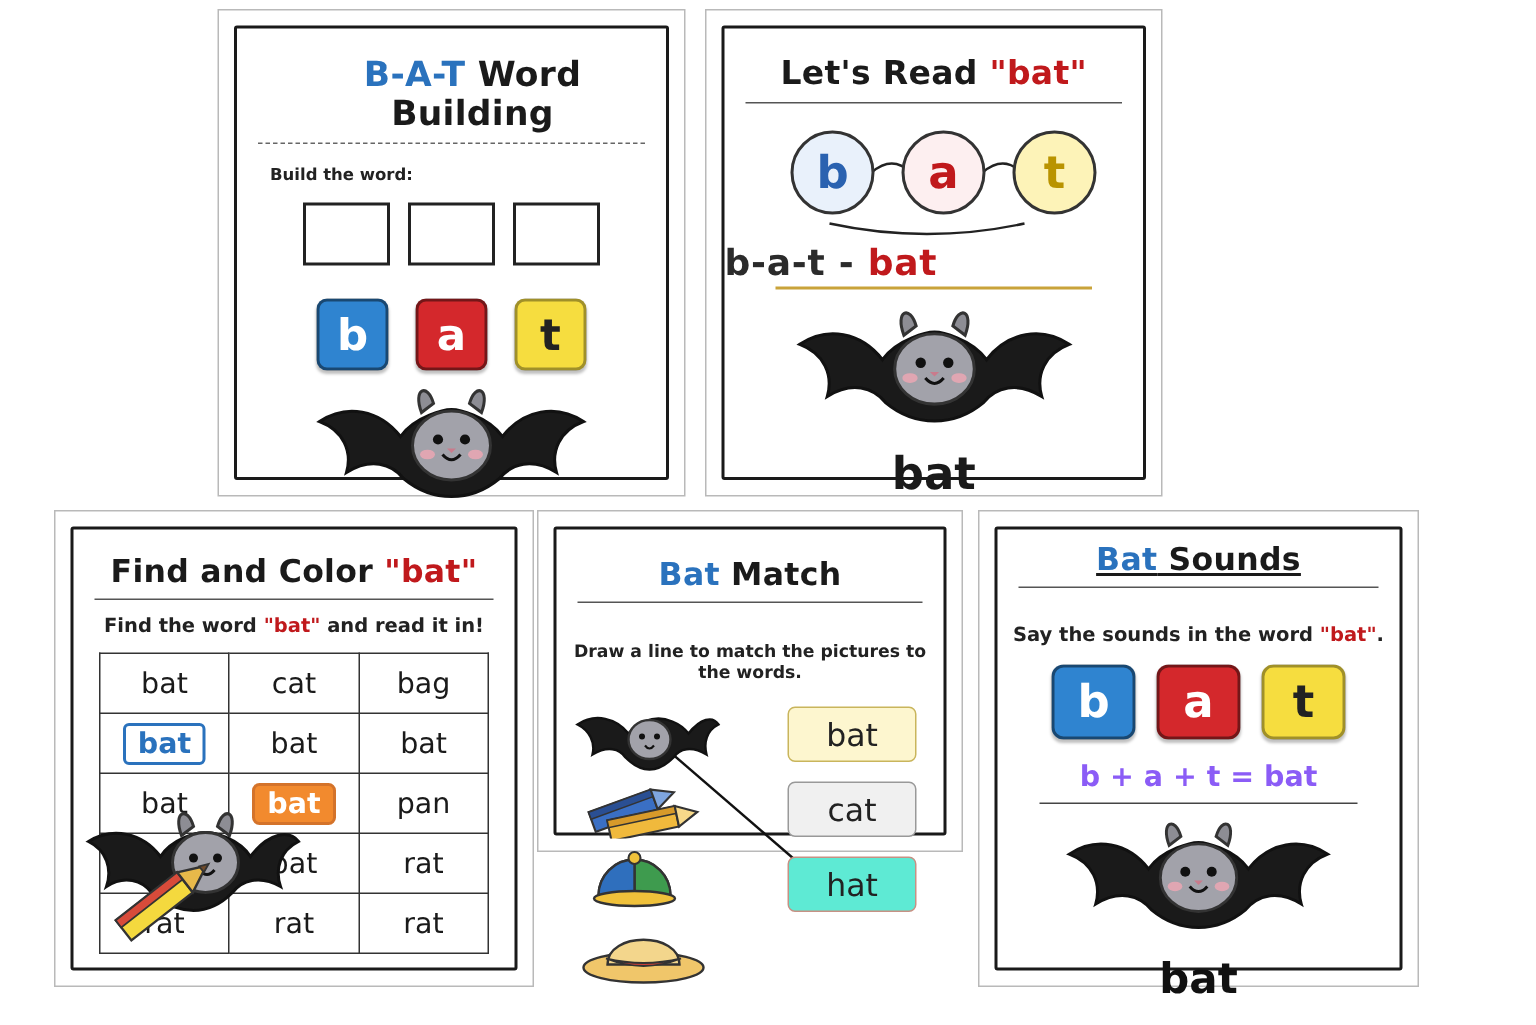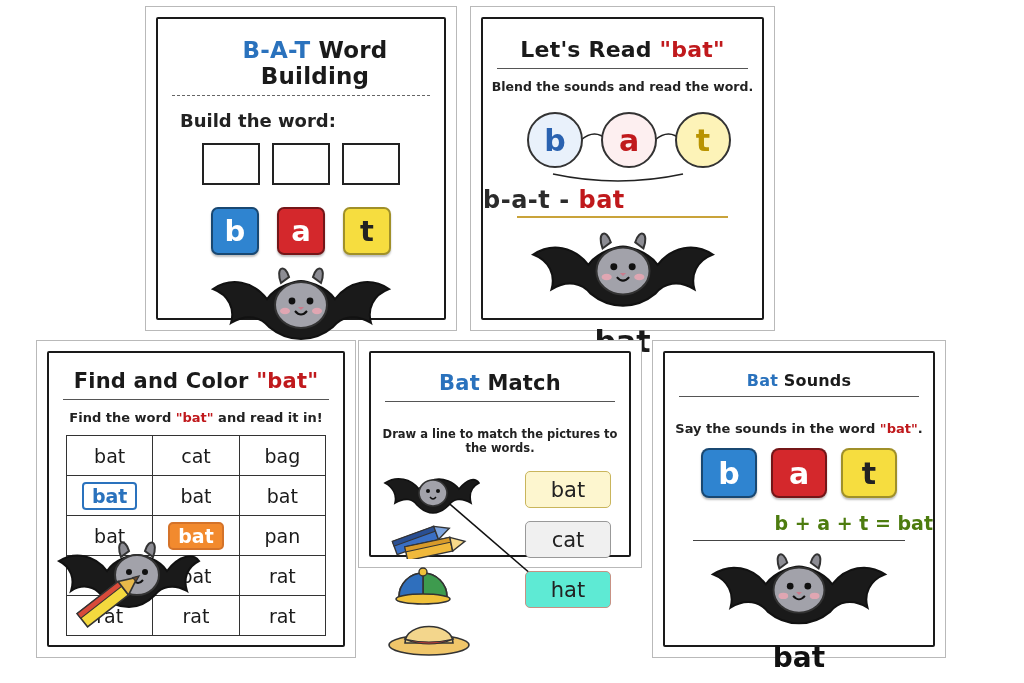--- a/index.html
+++ b/index.html
@@ -47,21 +47,21 @@
     margin: 6px 14px 0 14px;
   }
   .rule.dashed { border-bottom: 1.5px dashed #666; }
   .subtitle {
     text-align: center;
     font-size: 12.5px;
     font-weight: bold;
     color: #222;
   }
   .sub-left {
-    font-size: 18px;
+    font-size: 11px;
     font-weight: bold;
     color: #222;
   }
   .red { color: #c0191c; }
   .blue { color: #2a72bd; }
 
   
   .tile {
     width: 48px; height: 48px;
     border-radius: 7px;
@@ -166,27 +166,27 @@
     display: flex; align-items: center; justify-content: center;
     font-size: 21px; color: #222;
     box-sizing: border-box;
   }
   .wordcard.c1 { top: 8px;  background: #fdf6cf; border-color: #c9b55c; }
   .wordcard.c2 { top: 58px; background: #f0f0f0; border-color: #999; }
   .wordcard.c3 { top: 108px; background: #5eead4; border-color: #c79184; }
 
   
   #sheet5 { left: 652px; top: 340px; width: 294px; height: 318px; }
-  #sheet5 .title { margin-top: 18px; font-size: 16px; }
+  #sheet5 .title { margin-top: 8px; font-size: 21px; text-decoration: underline; }
   #sheet5 .subtitle { margin-top: 24px; font-size: 13px; }
   #sheet5 .tiles { gap: 14px; margin-top: 12px; }
   #sheet5 .tile { width: 56px; height: 50px; font-size: 30px; border-radius: 8px;}
   .equation {
-    text-align: right; font-size: 19px; font-weight: bold;
-    color: #4d7c0f; margin-top: 14px;
+    text-align: center; font-size: 19px; font-weight: bold;
+    color: #8b5cf6; margin-top: 14px;
   }
   .eqrule { border-bottom: 1.5px solid #444; margin: 6px 28px 0 28px; }
 
   .bat-svg { display: block; margin: 0 auto; }
   .caption-word {
     text-align: center; font-size: 28px; font-weight: bold; color: #111;
   }
 </style>
 </head>
 <body>
@@ -238,21 +238,20 @@
 </div>
 
 <div class="sheet" id="sheet2">
   <div class="inner">
     <div class="pad">
       <div class="title">
         <span>Let's Read </span><span class="bat-red">"bat"</span>
       </div>
       <div class="rule"></div>
 
-      <div class="subtitle">Blend the sounds and read the word.</div>
 
       <div class="bubbles">
         <svg width="305" height="80" style="position:absolute;left:0;top:0">
           <path d="M98 36 q14 -12 26 0" fill="none" stroke="#222" stroke-width="1.6"></path>
           <path d="M172 36 q14 -12 26 0" fill="none" stroke="#222" stroke-width="1.6"></path>
           <path d="M70 70 q65 14 130 0" fill="none" stroke="#222" stroke-width="1.6"></path>
         </svg>
         <div class="bubble b">b</div>
         <div class="bubble a">a</div>
         <div class="bubble t">t</div>

